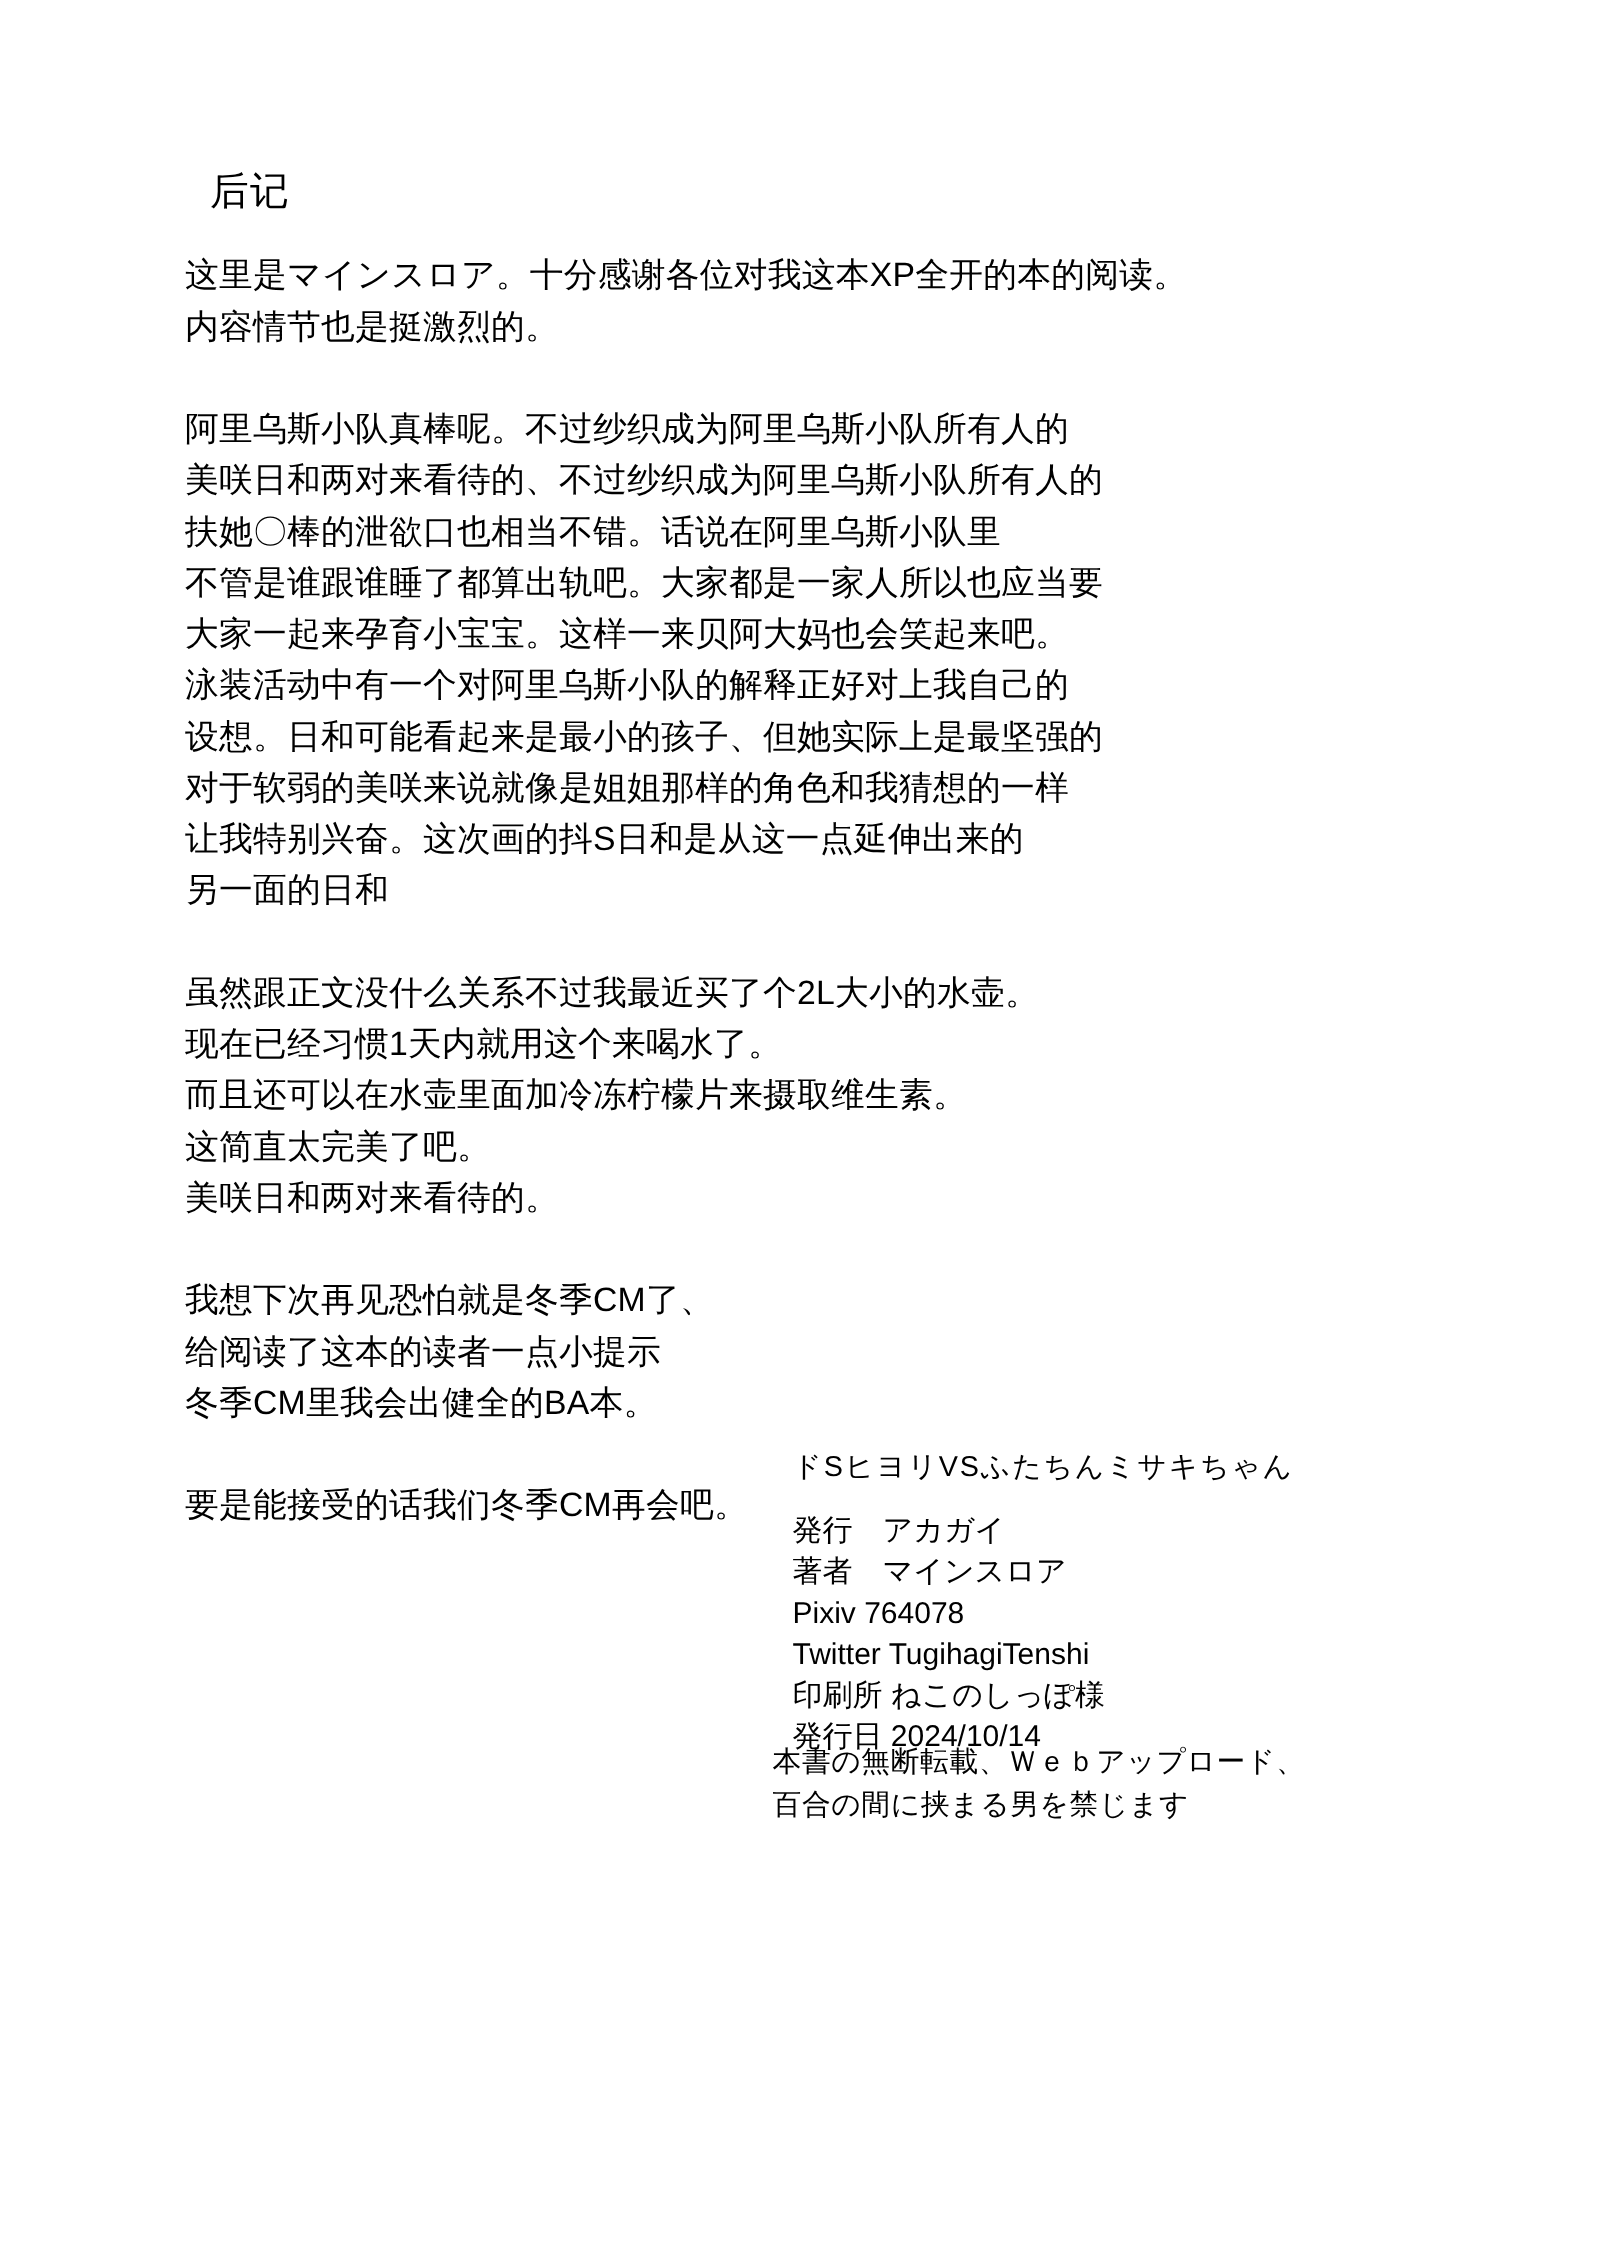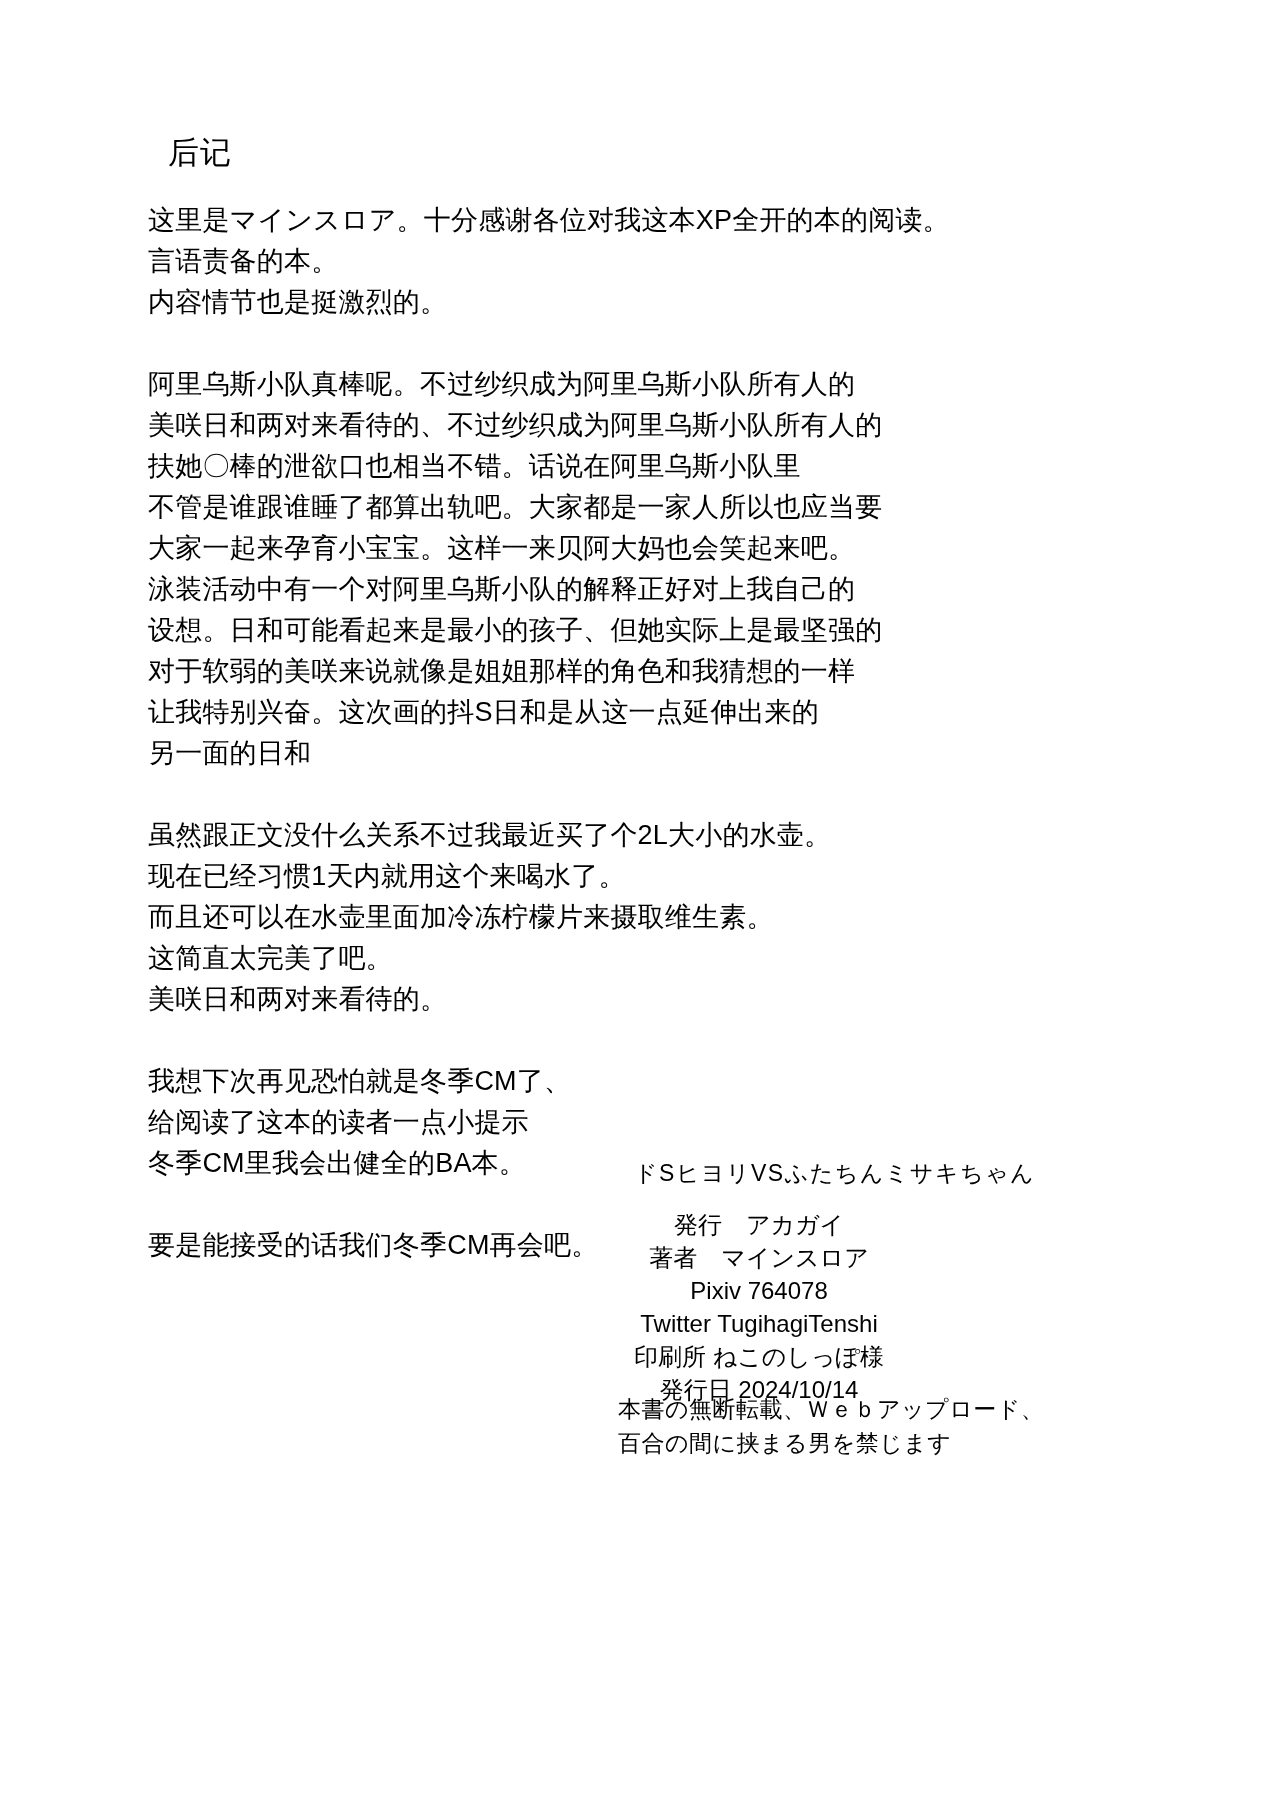--- a/index.html
+++ b/index.html
@@ -55,21 +55,20 @@
     letter-spacing: 1.5px;
     white-space: nowrap;
   }
   .colophon {
     position: absolute;
     left: 634px;
     top: 1208px;
     font-size: 24px;
     line-height: 33px;
     white-space: nowrap;
-    text-align: center;
   }
   .notice {
     position: absolute;
     left: 618px;
     top: 1392px;
     font-size: 23px;
     line-height: 34px;
     letter-spacing: 0.5px;
     white-space: nowrap;
   }
@@ -77,21 +76,20 @@
 </head>
 <body>
 
 <div class="page">
 
   <div class="afterword-title">后记</div>
 
   <div class="body-text">
     <div class="para">
       <p>这里是マインスロア。十分感谢各位对我这本XP全开的本的阅读。</p>
-      <p>言语责备的本。</p>
       <p>内容情节也是挺激烈的。</p>
     </div>
     <div class="para">
       <p>阿里乌斯小队真棒呢。不过纱织成为阿里乌斯小队所有人的</p>
       <p>美咲日和两对来看待的、不过纱织成为阿里乌斯小队所有人的</p>
       <p>扶她〇棒的泄欲口也相当不错。话说在阿里乌斯小队里</p>
       <p>不管是谁跟谁睡了都算出轨吧。大家都是一家人所以也应当要</p>
       <p>大家一起来孕育小宝宝。这样一来贝阿大妈也会笑起来吧。</p>
       <p>泳装活动中有一个对阿里乌斯小队的解释正好对上我自己的</p>
       <p>设想。日和可能看起来是最小的孩子、但她实际上是最坚强的</p>

